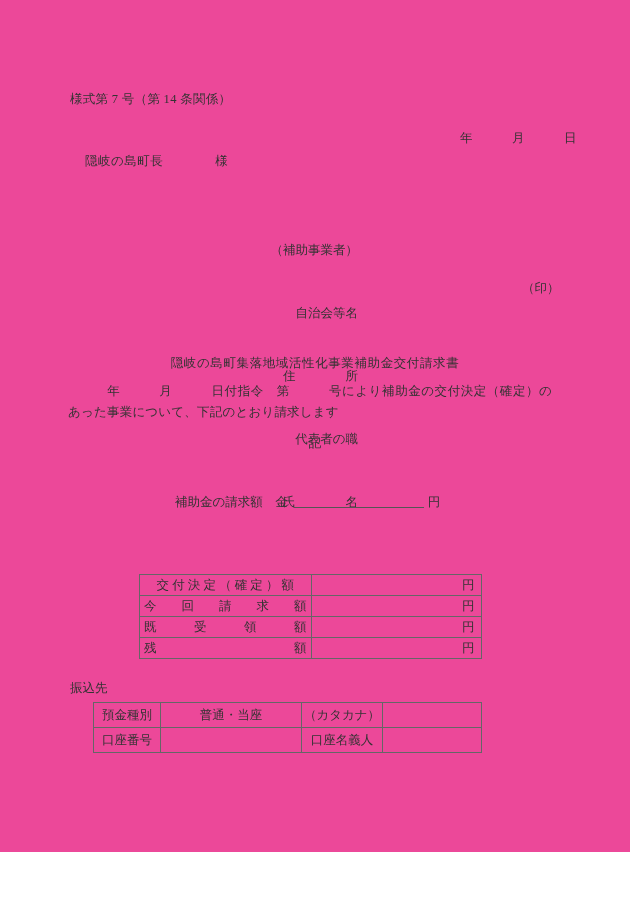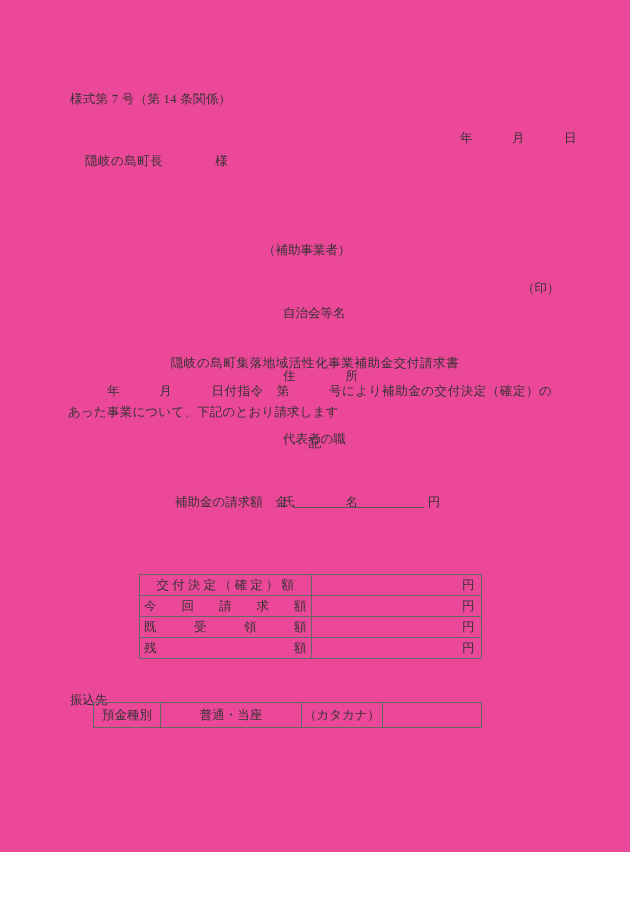--- a/index.html
+++ b/index.html
@@ -42,20 +42,21 @@
     top: 155px;
     letter-spacing: 0.5px;
     font-family: Liberation Serif, serif;
   }
 
   
   .applicant {
     left: 263px;
     top: 198px;
     line-height: 21px;
+    text-align: right;
   }
   .applicant .row { display: block; white-space: pre; }
   .applicant .indent { padding-left: 20px; }
   .seal {
     left: 522px;
     top: 282px;
   }
 
   
   .doc-title {
@@ -126,21 +127,20 @@
   .amount-table .value-cell {
     width: 163px;
     text-align: right;
     padding-right: 6px;
   }
 
   
   .bank-label {
     left: 70px;
     top: 682px;
-    margin-top: 12px;
   }
   .bank-table { left: 93px; top: 702px; }
   .bank-table td { height: 24px; }
   .bank-table .hdr {
     width: 66px;
     text-align: center;
     white-space: pre;
   }
   .bank-table .val-wide {
     width: 140px;
@@ -208,16 +208,22 @@
   <div class="abs bank-label">振込先</div>
 
   <table class="bank-table">
     <tbody>
       <tr>
         <td class="hdr">預金種別</td>
         <td class="val-wide">普通・当座</td>
         <td class="hdr2">（カタカナ）</td>
         <td class="val-last"></td>
       </tr>
+      <tr>
+        <td class="hdr">口座番号</td>
+        <td class="val-wide"></td>
+        <td class="hdr2">口座名義人</td>
+        <td class="val-last"></td>
+      </tr>
     </tbody>
   </table>
 
 </div>
 
 </body></html>

